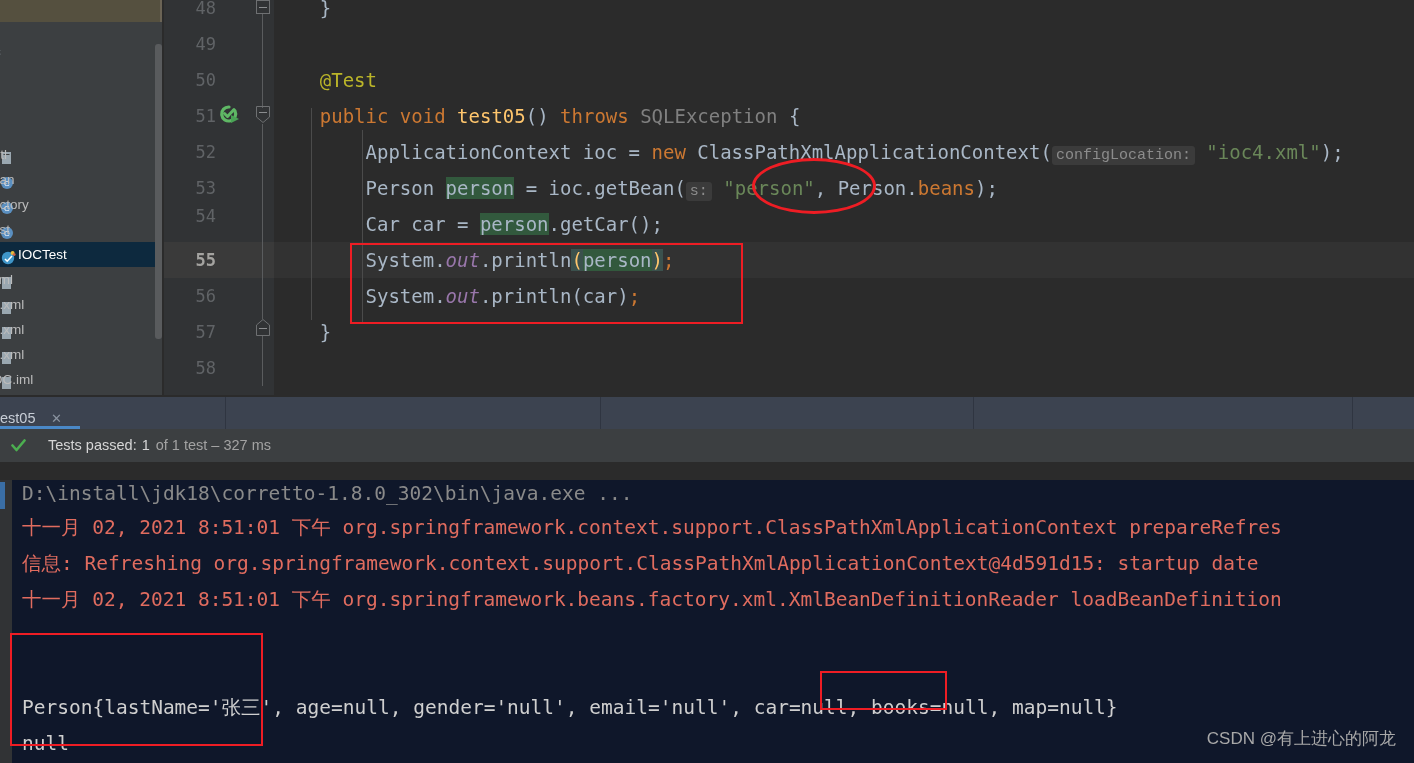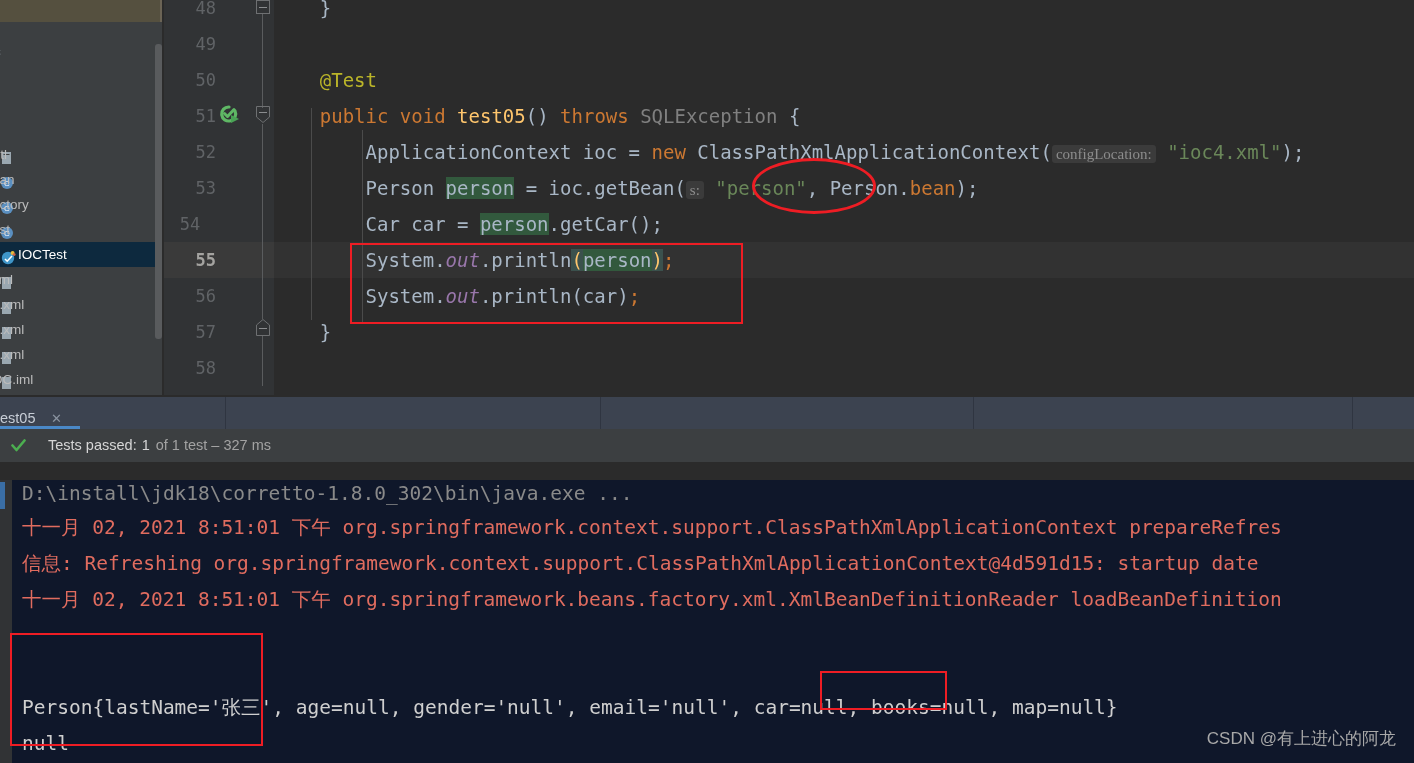--- a/index.html
+++ b/index.html
@@ -147,21 +147,21 @@
   .gray { color: #808080; }
   .str { color: #6a8759; }          
   .fld { color: #9876aa; font-style: italic; }
   .paren-hl { color: #ffc66d; background: #3b514d; }
   .srch-hl { background: #32593d; }
   .hint {
     color: #8c8c8c;
     background: #3b3b3b;
     border-radius: 3px;
     padding: 1px 4px;
-    font-family: Liberation Serif, serif;
+    font-family: Liberation Mono, monospace;
     font-size: 15px;
   }
   .hint-s { color: #8c8c8c; }
 
   
   .fold {
     position: absolute;
     left: 92px;
     width: 14px; height: 14px;
     border: 1px solid #6e7072;
@@ -432,21 +432,21 @@
     <div class="cur-line-bg"></div>
     <div class="gutter"></div>
     <div class="caret-line-gutter"></div>
 
     <div class="ln" style="top:-10px;">48</div>
     <div class="ln" style="top:26px;">49</div>
     <div class="ln" style="top:62px;">50</div>
     <div class="ln" style="top:98px;">51</div>
     <div class="ln" style="top:134px;">52</div>
     <div class="ln" style="top:170px;">53</div>
-    <div class="ln" style="top:206px;text-align:center;">54</div>
+    <div class="ln" style="top:198px;">54</div>
     <div class="ln cur" style="top:242px;">55</div>
     <div class="ln" style="top:278px;">56</div>
     <div class="ln" style="top:314px;">57</div>
     <div class="ln" style="top:350px;">58</div>
 
     <div class="fold" style="top:0px;"></div>
     <div class="foldline" style="top:14px; height:94px;"></div>
     <div class="fold-arrow-dn" style="top:106px;">
       <svg width="14" height="18" viewBox="0 0 14 18">
         <path d="M0.5 0.5 H13.5 V11 L7 16.5 L0.5 11 Z" fill="none" stroke="#6e7072" stroke-width="1"></path>
@@ -474,21 +474,21 @@
     <div class="indent-guide" style="left:198px; top:130px; height:192px;"></div>
 
     <div class="code-line" style="top:-10px;"><span>    </span><span class="cls">}</span></div>
 
     <div class="code-line" style="top:62px;"><span>    </span><span class="an">@Test</span></div>
 
     <div class="code-line" style="top:98px;"><span>    </span><span class="k">public</span> <span class="k">void</span> <span class="fn">test05</span><span class="cls">()</span> <span class="k">throws</span> <span class="gray">SQLException</span> <span class="cls">{</span></div>
 
     <div class="code-line" style="top:134px;"><span>        </span><span class="cls">ApplicationContext ioc = </span><span class="k">new</span><span class="cls"> ClassPathXmlApplicationContext(</span><span class="hint">configLocation:</span><span class="str"> "ioc4.xml"</span><span class="cls">);</span></div>
 
-    <div class="code-line" style="top:170px;"><span>        </span><span class="cls">Person </span><span class="srch-hl">person</span><span class="cls"> = ioc.getBean(</span><span class="hint hint-s">s:</span><span class="str"> "person"</span><span class="cls">, Person.</span><span class="k">bean</span><span class="cls">);</span></div>
+    <div class="code-line" style="top:170px;"><span>        </span><span class="cls">Person </span><span class="srch-hl">person</span><span class="cls"> = ioc.getBean(</span><span class="hint hint-s">s:</span><span class="str"> "person"</span><span class="cls">, Person.</span><span class="k">beans</span><span class="cls">);</span></div>
 
     <div class="code-line" style="top:206px;"><span>        </span><span class="cls">Car car = </span><span class="srch-hl">person</span><span class="cls">.getCar();</span></div>
 
     <div class="code-line" style="top:242px;"><span>        </span><span class="cls">System.</span><span class="fld">out</span><span class="cls">.println</span><span class="paren-hl">(</span><span class="srch-hl">person</span><span class="paren-hl">)</span><span class="k">;</span></div>
 
     <div class="code-line" style="top:278px;"><span>        </span><span class="cls">System.</span><span class="fld">out</span><span class="cls">.println(car)</span><span class="k">;</span></div>
 
     <div class="code-line" style="top:314px;"><span>    </span><span class="cls">}</span></div>
   </div>
 

